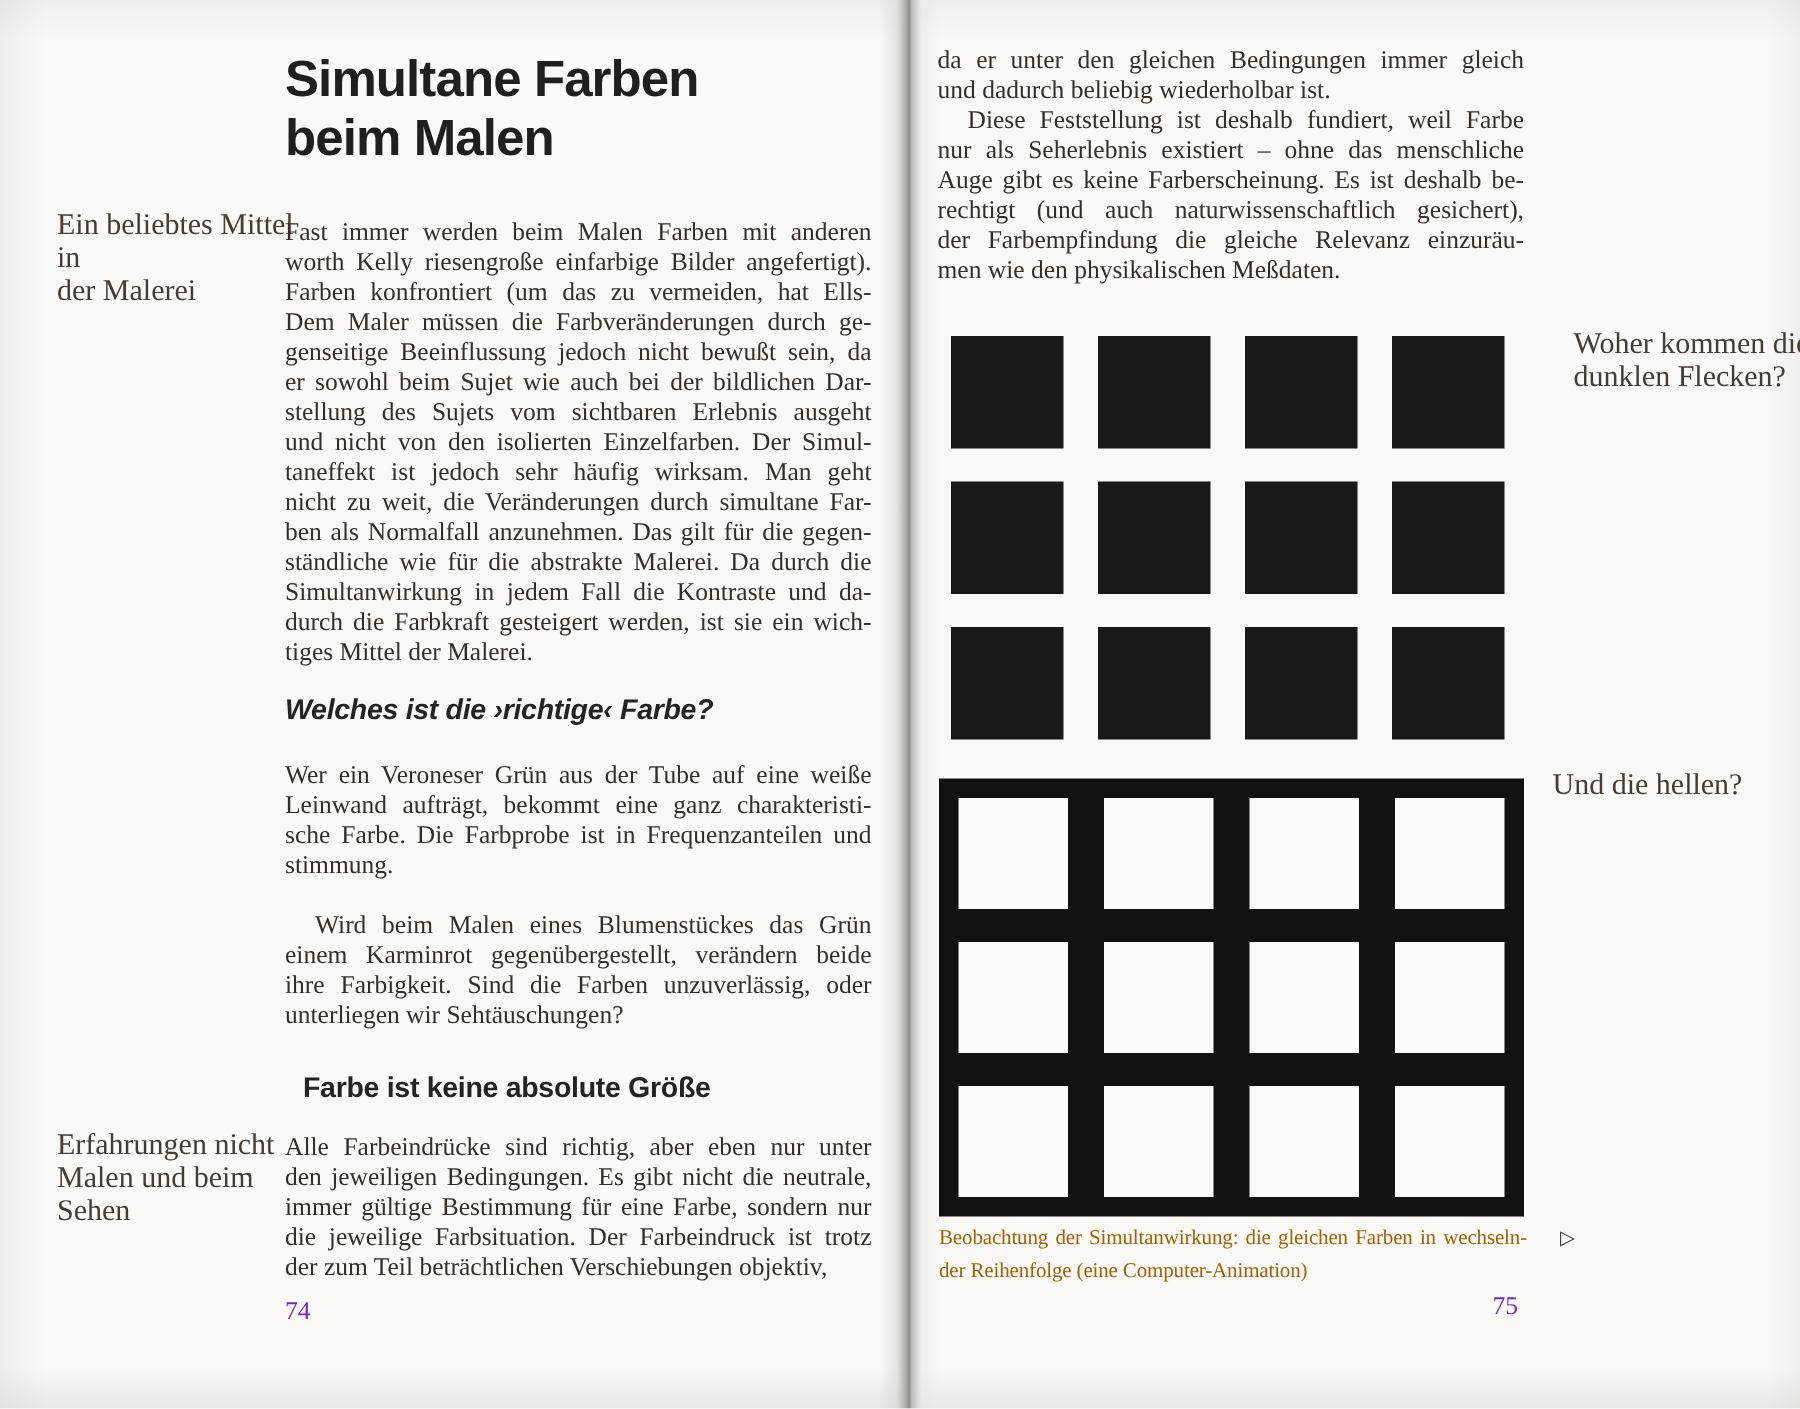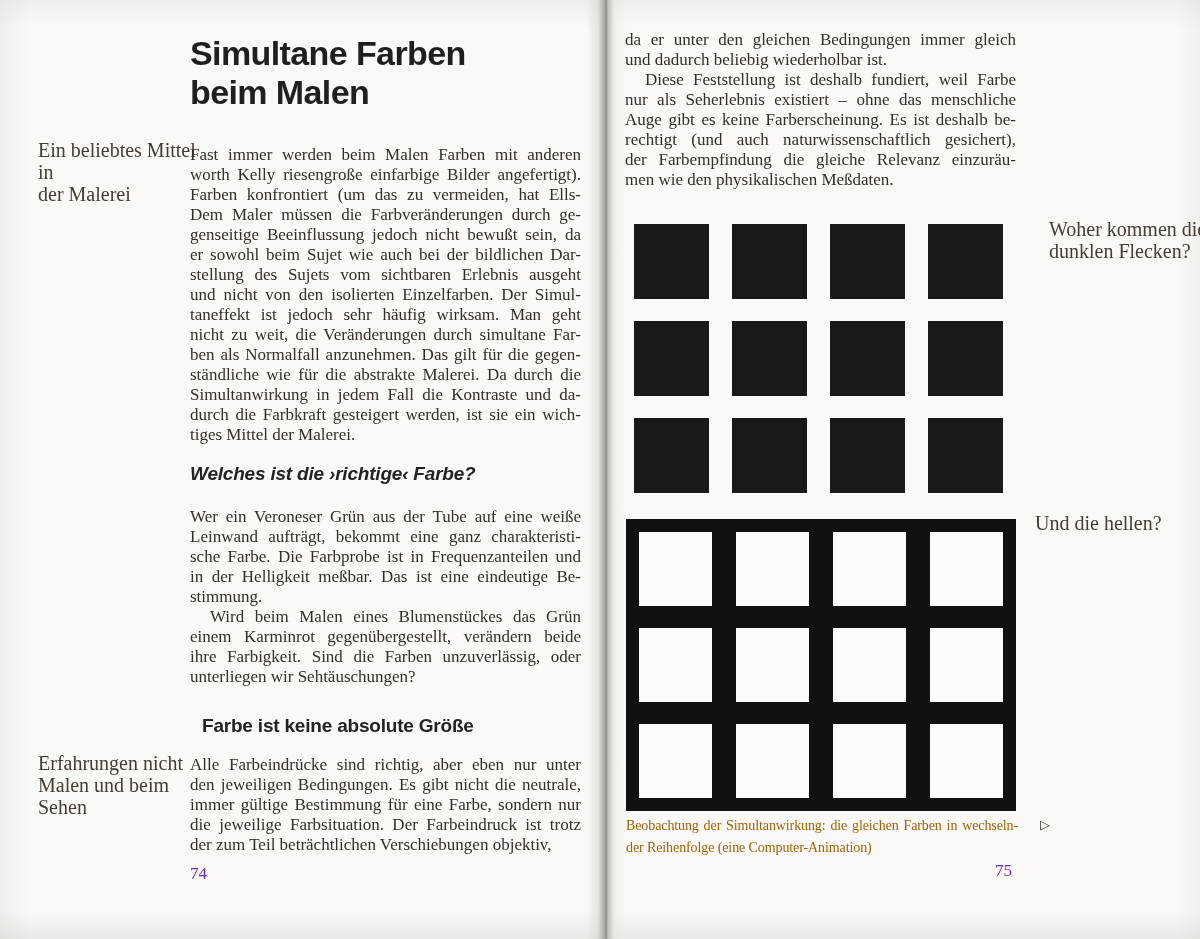--- a/index.html
+++ b/index.html
@@ -146,21 +146,20 @@
       <div class="jline">durch die Farbkraft gesteigert werden, ist sie ein wich-</div>
       <div class="jline last">tiges Mittel der Malerei.</div>
     </div>
 
   <div class="abs subheading" style="left:190px; top:462px;font-style:italic;">Welches ist die ›richtige‹ Farbe?</div>
 
   <div class="abs body-col" style="left:190px; top:507px;">
       <div class="jline">Wer ein Veroneser Grün aus der Tube auf eine weiße</div>
       <div class="jline">Leinwand aufträgt, bekommt eine ganz charakteristi-</div>
       <div class="jline">sche Farbe. Die Farbprobe ist in Frequenzanteilen und</div>
-      <div class="jline">in der Helligkeit meßbar. Das ist eine eindeutige Be-</div>
       <div class="jline last">stimmung.</div>
     </div>
 
   <div class="abs body-col indent-first" style="left:190px; top:607px;">
       <div class="jline">Wird beim Malen eines Blumenstückes das Grün</div>
       <div class="jline">einem Karminrot gegenübergestellt, verändern beide</div>
       <div class="jline">ihre Farbigkeit. Sind die Farben unzuverlässig, oder</div>
       <div class="jline last">unterliegen wir Sehtäuschungen?</div>
     </div>
 

